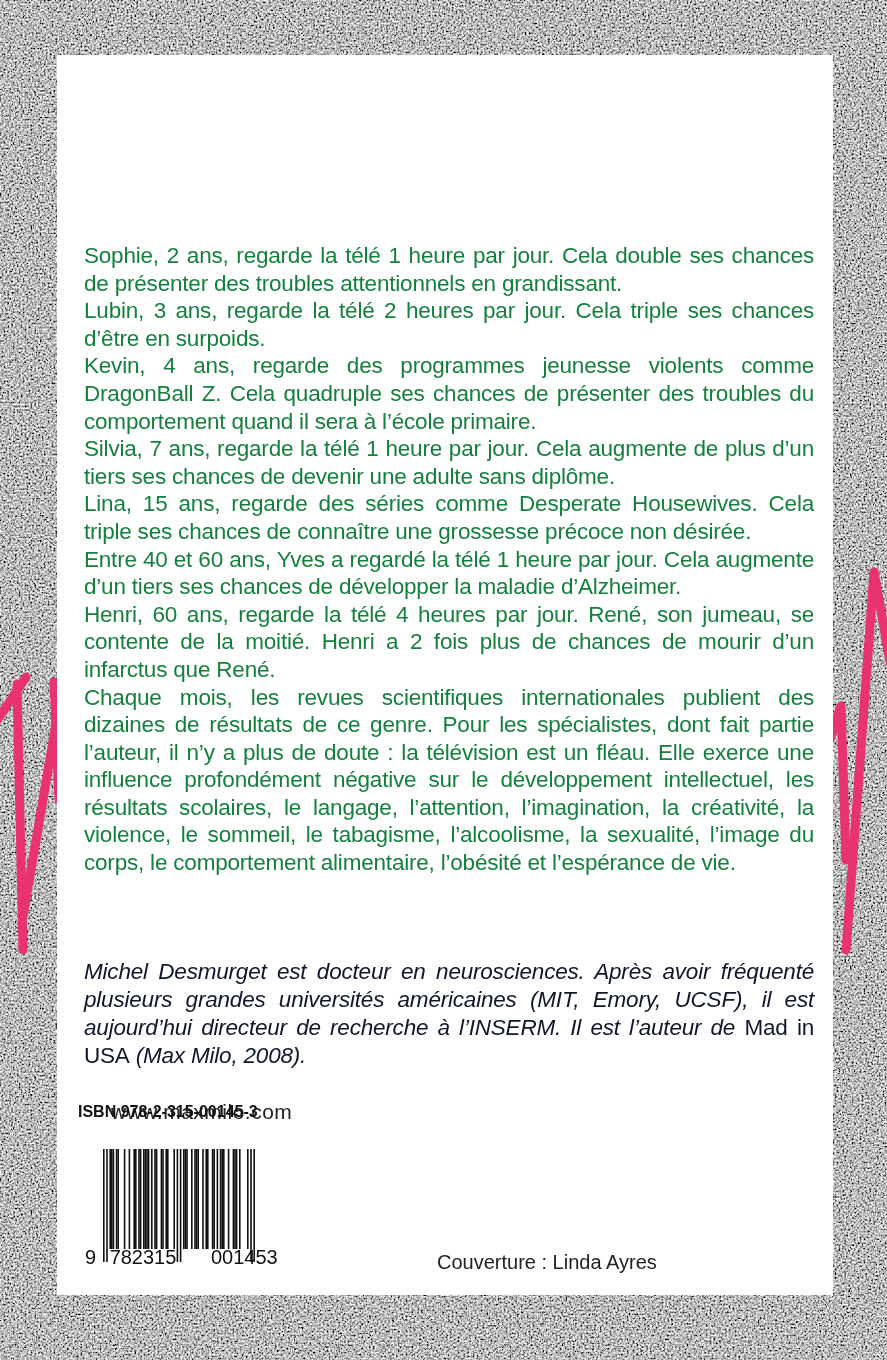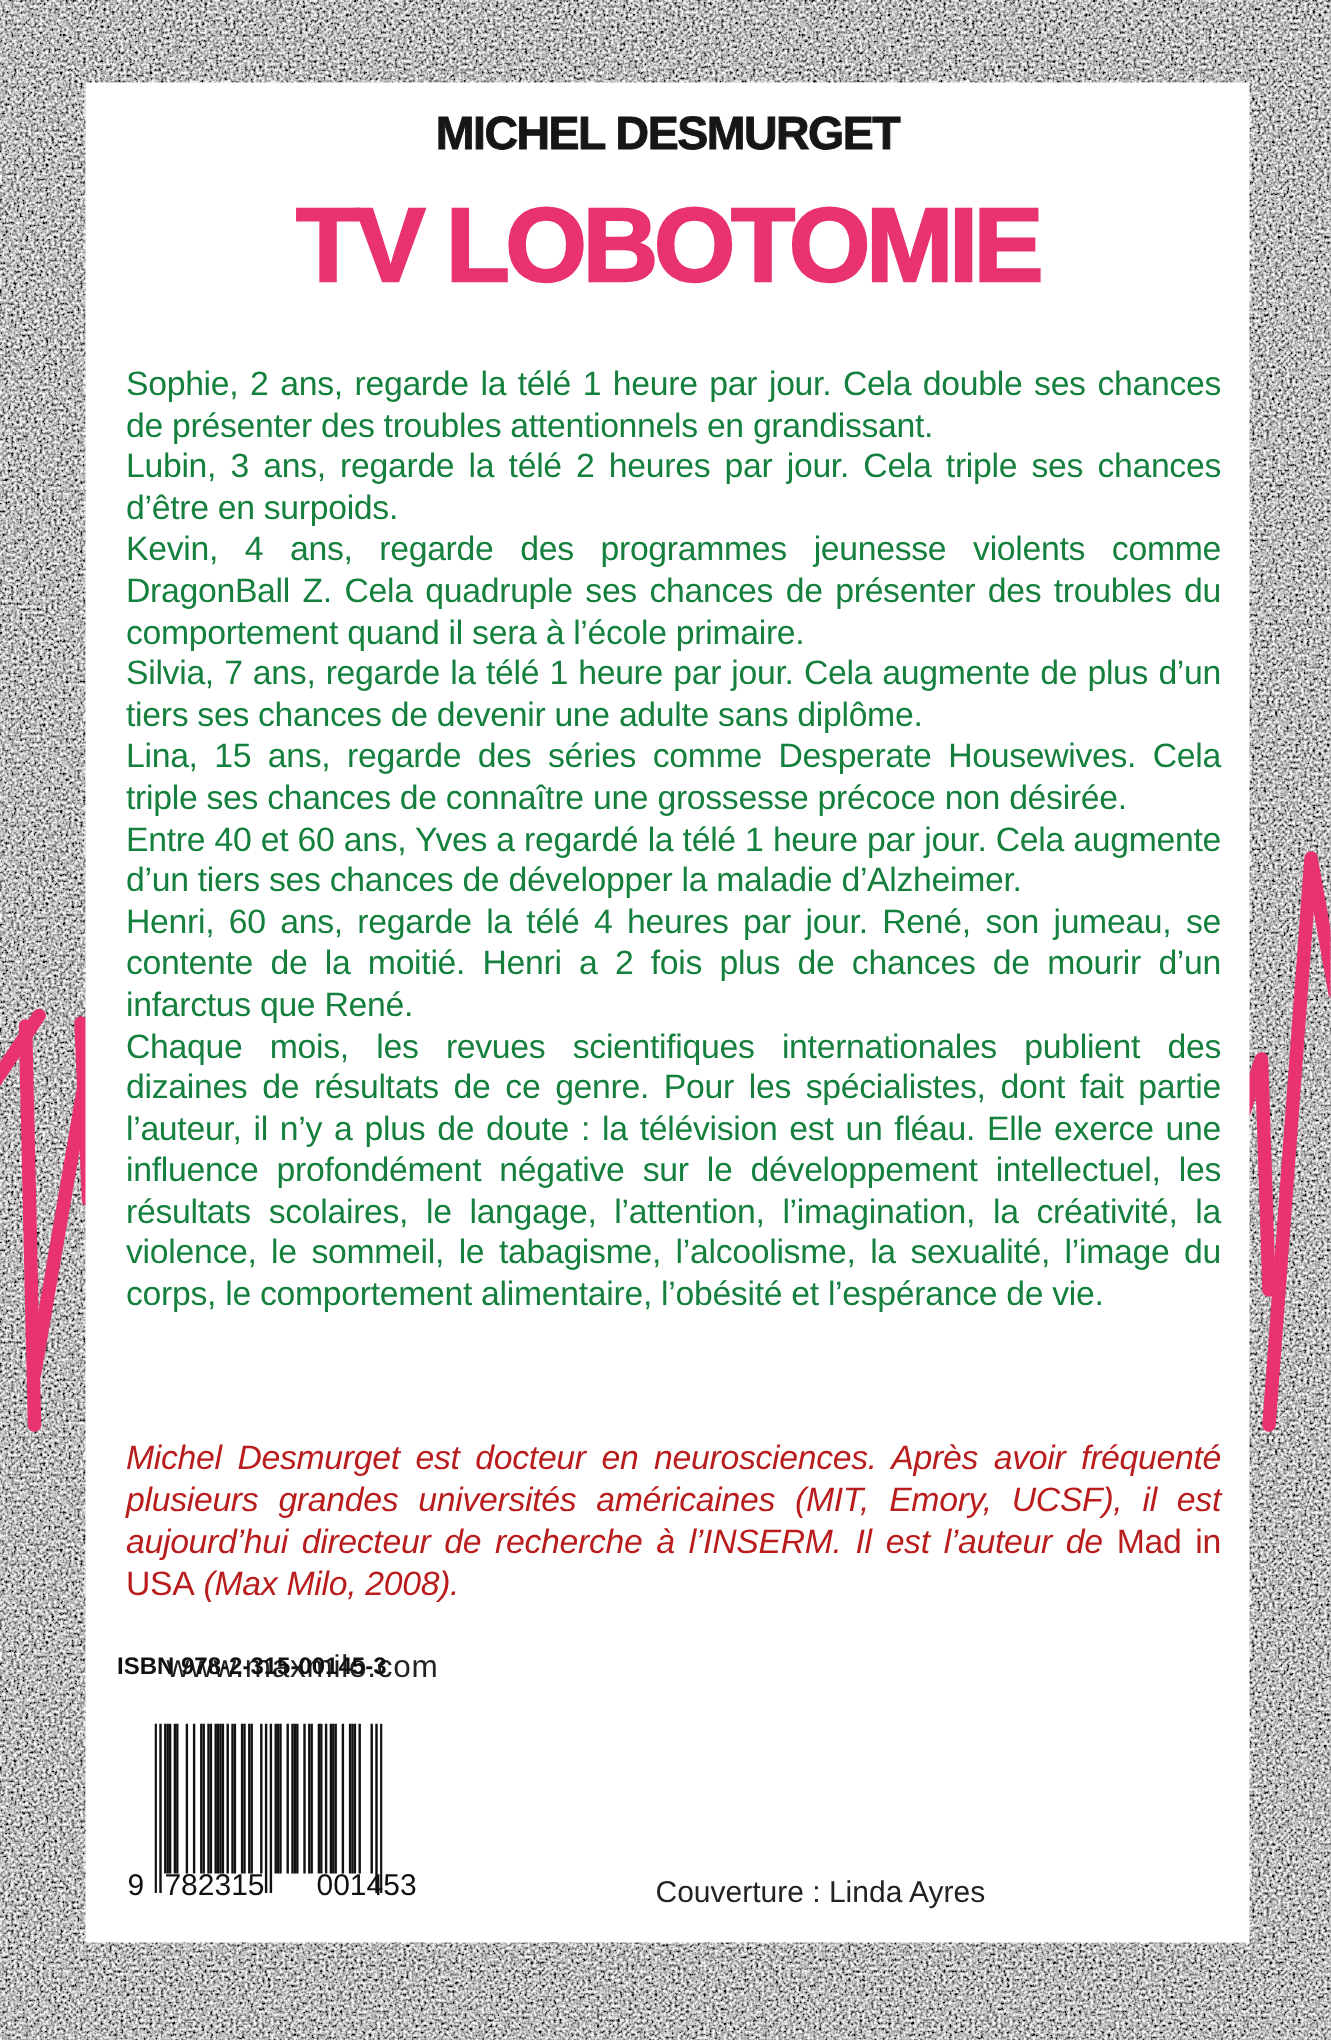--- a/index.html
+++ b/index.html
@@ -32,21 +32,21 @@
   .back-text {
     position:absolute; left:27px; right:19px; top:187px;
     font-size:22.5px; line-height:27.6px; letter-spacing:-0.2px;
     color:#15803d;
     text-align:justify;
   }
   .back-text p { margin:0; }
   .bio {
     position:absolute; left:27px; right:19px; top:903px;
     font-size:22.5px; line-height:28px; letter-spacing:-0.2px;
-    color:#b91c1c;
+    color:#0f172a;
     text-align:justify;
     font-style:italic;
   }
   .bio .roman { font-style:normal; }
   .website {
     position:absolute; left:34px; top:1045px;
     font-size:21px; letter-spacing:0.5px; color:#222222;margin-left:20px;
   }
   .isbn {
     position:absolute; left:21px; top:1048px;
@@ -89,23 +89,21 @@
     </g>
     <g>
       <path d="M 846 950 L 874 572 L 890 662"></path>
       <path d="M 829 742 L 841 706 L 846 860"></path>
     </g>
   </g>
 </svg>
 
 <div class="panel">
 
-  <div class="author">MICHEL DESMURGET</div>
 
-  <div class="title">TV LOBOTOMIE</div>
 
   <div class="back-text">
     <p>Sophie, 2 ans, regarde la télé 1 heure par jour. Cela double ses chances de présenter des troubles attentionnels en grandissant.</p>
     <p>Lubin, 3 ans, regarde la télé 2 heures par jour. Cela triple ses chances d’être en surpoids.</p>
     <p>Kevin, 4 ans, regarde des programmes jeunesse violents comme DragonBall Z. Cela quadruple ses chances de présenter des troubles du comportement quand il sera à l’école primaire.</p>
     <p>Silvia, 7 ans, regarde la télé 1 heure par jour. Cela augmente de plus d’un tiers ses chances de devenir une adulte sans diplôme.</p>
     <p>Lina, 15 ans, regarde des séries comme Desperate Housewives. Cela triple ses chances de connaître une grossesse précoce non désirée.</p>
     <p>Entre 40 et 60 ans, Yves a regardé la télé 1 heure par jour. Cela augmente d’un tiers ses chances de développer la maladie d’Alzheimer.</p>
     <p>Henri, 60 ans, regarde la télé 4 heures par jour. René, son jumeau, se contente de la moitié. Henri a 2 fois plus de chances de mourir d’un infarctus que René.</p>
     <p>Chaque mois, les revues scientifiques internationales publient des dizaines de résultats de ce genre. Pour les spécialistes, dont fait partie l’auteur, il n’y a plus de doute : la télévision est un fléau. Elle exerce une influence profondément négative sur le développement intellectuel, les résultats scolaires, le langage, l’attention, l’imagination, la créativité, la violence, le sommeil, le tabagisme, l’alcoolisme, la sexualité, l’image du corps, le comportement alimentaire, l’obésité et l’espérance de vie.</p>

